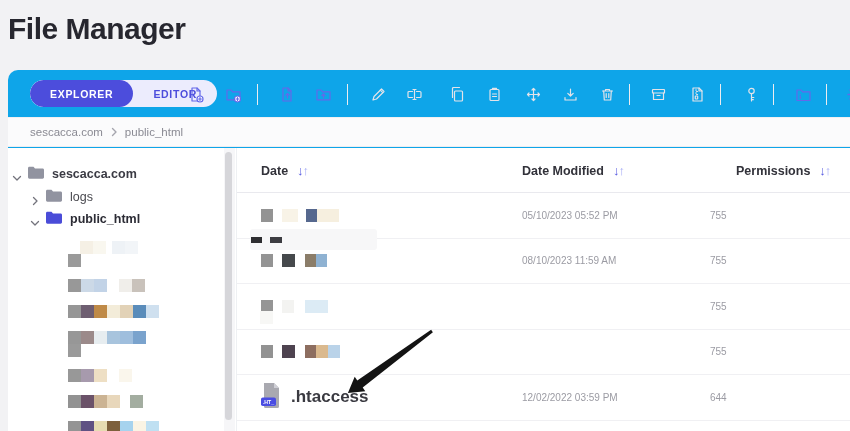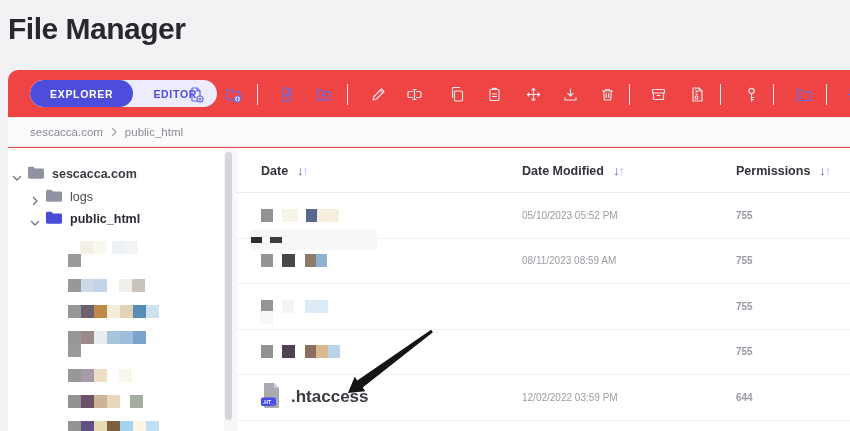--- a/index.html
+++ b/index.html
@@ -1,21 +1,21 @@
 <!DOCTYPE html>
 <html><head>
 <meta charset="utf-8">
 <style>
   * { margin:0; padding:0; box-sizing:border-box; }
   html,body { width:850px; height:431px; overflow:hidden; background:#f2f2f4;
               font-family:"Liberation Sans", sans-serif; }
   .page-title { position:absolute; left:8px; top:12px; font-size:30px; font-weight:800;
                 color:#27272f; letter-spacing:-0.5px; }
   .card { position:absolute; left:8px; top:70px; width:842px; bottom:0;
-          background:#ef4444; border-radius:10px 0 0 0; overflow:hidden; }
+          background:#0ea5e9; border-radius:10px 0 0 0; overflow:hidden; }
   
   .toolbar { position:relative; height:48px; border-bottom:1px solid #f0f0f3; }
   .toggle { position:absolute; left:22px; top:10px; height:27px; display:flex;
             border-radius:14px; overflow:hidden; background:#ececfd; }
   .toggle .seg { font-size:10.5px; font-weight:700; letter-spacing:0.7px;
                  display:flex; align-items:center; padding:0 20px; cursor:pointer; }
   .seg-explorer { background:#4c4ddc; color:#fff; border-radius:14px; }
   .seg-editor { color:#4c4ddc; }
   .tb-icon { position:absolute; top:86px; width:17px; height:17px; color:#6468ea; }
   .card .tb-icon { top:16px; }
@@ -45,21 +45,21 @@
   .table { position:relative; flex:1; background:#fff; }
   .thead { position:relative; height:45px; border-bottom:1px solid #e9e9ee; }
   .th { position:absolute; top:0; height:45px; display:flex; align-items:center;
         font-size:12.5px; font-weight:700; color:#32323a; }
   .sort { margin-left:9px; font-size:13px; font-weight:700; cursor:pointer; letter-spacing:-1px; }
   .sort .dn { color:#5558e0; } .sort .up { color:#a3aaf5; }
   .trow { position:relative; height:45.5px; border-bottom:1px solid #f0f0f3; cursor:pointer; }
   .cell-name { position:absolute; left:24px; top:0; height:100%; display:flex; align-items:center; }
   .cell-date, .cell-perm { position:absolute; top:0; height:100%; display:flex; align-items:center;
         font-size:10px; color:#9b9ba3; }
-  .cell-date { left:285px; } .cell-perm { left:499px;font-weight:bold; }
+  .cell-date { left:285px; } .cell-perm { left:473px; }
   .fname { font-size:17px; font-weight:600; color:#3a3a41; margin-left:10px; }
   .censor-box { position:absolute; left:13px; top:81px; width:127px; height:21px;
                 background:#f7f7f8; border-radius:3px; z-index:3; }
   .censor-dark1 { position:absolute; left:14px; top:89px; width:11px; height:6px; background:#2e2e31; z-index:4; }
   .censor-dark2 { position:absolute; left:33px; top:89px; width:12px; height:6px; background:#3d3d42; z-index:4; }
   .censor-sub { position:absolute; left:23px; top:163px; width:13px; height:13px; background:#f7f7f5; z-index:3; }
   .arrow-layer { position:absolute; left:0; top:0; width:850px; height:431px;
                  pointer-events:none; z-index:9; }
 </style>
 </head>
@@ -282,21 +282,21 @@
         <div class="cell-name">
             <span class="px-row" style="position:static"><span style="display: inline-block; vertical-align: top; width: 12px; height: 13px; background: rgb(147, 147, 147); margin-left: 0px;"></span><span style="display: inline-block; vertical-align: top; width: 16px; height: 13px; background: rgb(248, 243, 231); margin-left: 9px;"></span><span style="display: inline-block; vertical-align: top; width: 11px; height: 13px; background: rgb(86, 104, 142); margin-left: 8px;"></span><span style="display: inline-block; vertical-align: top; width: 22px; height: 13px; background: rgb(246, 239, 223); margin-left: 0px;"></span></span>
           </div>
         <div class="cell-date">05/10/2023 05:52 PM</div>
         <div class="cell-perm">755</div>
       </div>
       <div class="trow">
         <div class="cell-name">
             <span class="px-row" style="position:static"><span style="display: inline-block; vertical-align: top; width: 12px; height: 13px; background: rgb(148, 148, 148); margin-left: 0px;"></span><span style="display: inline-block; vertical-align: top; width: 13px; height: 13px; background: rgb(70, 73, 76); margin-left: 9px;"></span><span style="display: inline-block; vertical-align: top; width: 11px; height: 13px; background: rgb(139, 125, 105); margin-left: 10px;"></span><span style="display: inline-block; vertical-align: top; width: 11px; height: 13px; background: rgb(143, 178, 210); margin-left: 0px;"></span></span>
           </div>
-        <div class="cell-date">08/11/2023 08:59 AM</div>
+        <div class="cell-date">08/10/2023 11:59 AM</div>
         <div class="cell-perm">755</div>
       </div>
       <div class="trow">
         <div class="cell-name">
             <span class="px-row" style="position:static"><span style="display: inline-block; vertical-align: top; width: 12px; height: 13px; background: rgb(149, 149, 149); margin-left: 0px;"></span><span style="display: inline-block; vertical-align: top; width: 12px; height: 13px; background: rgb(243, 243, 241); margin-left: 9px;"></span><span style="display: inline-block; vertical-align: top; width: 23px; height: 13px; background: rgb(220, 235, 245); margin-left: 11px;"></span></span>
           </div>
         <div class="cell-perm">755</div>
       </div>
       <div class="trow">
         <div class="cell-name">

